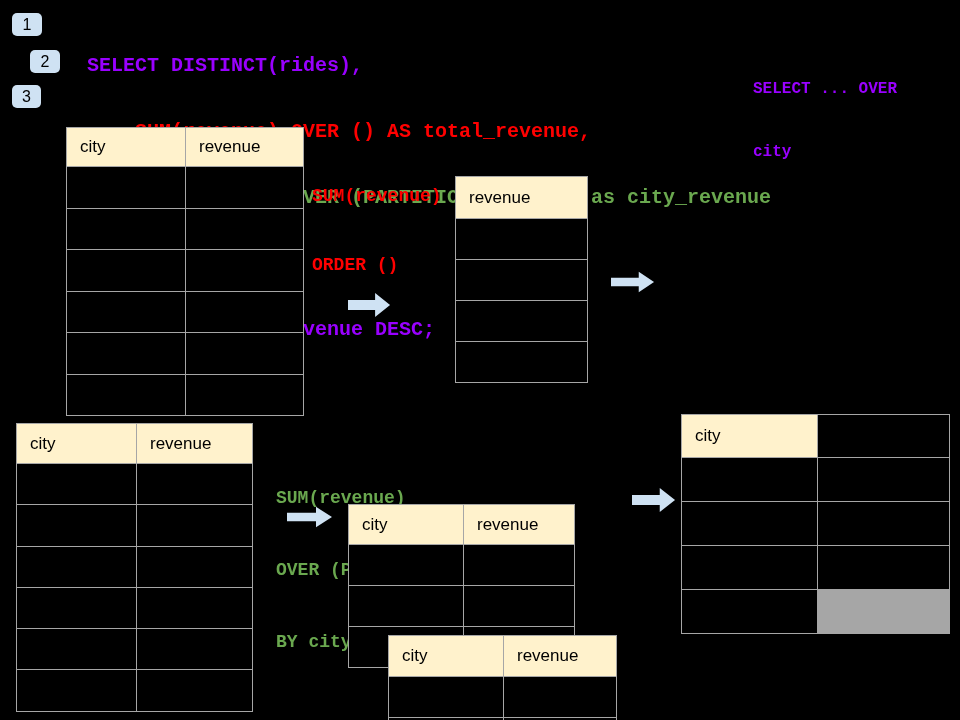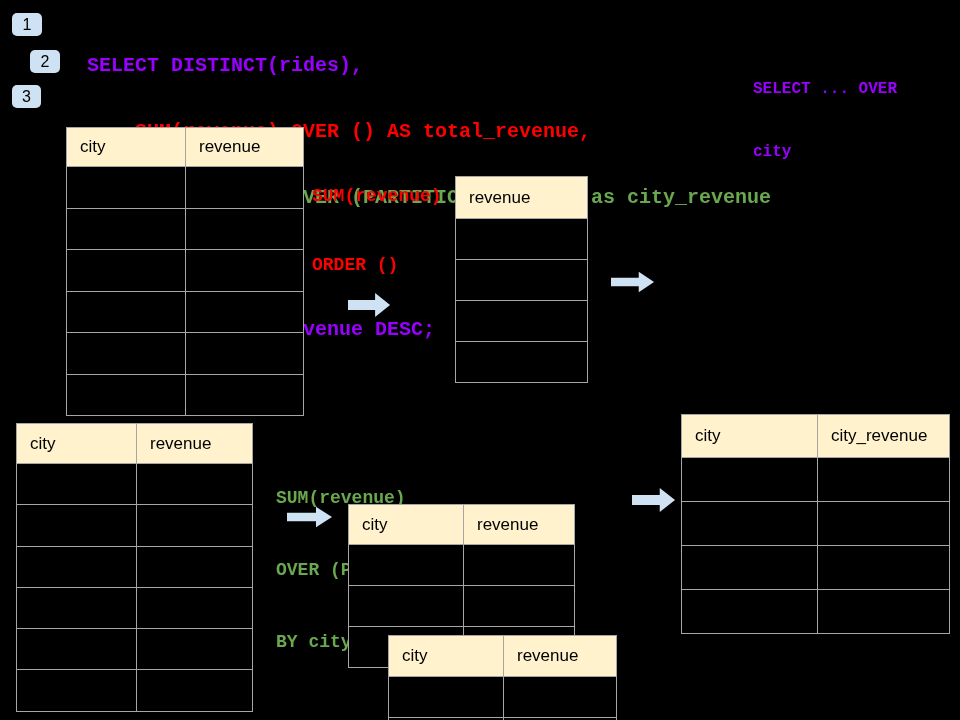--- a/index.html
+++ b/index.html
@@ -147,21 +147,20 @@
   <div class="hd" style="background-color: rgb(255, 242, 204);">city</div>
   <div class="hd" style="background-color: rgb(255, 242, 204);">revenue</div>
   <div class="cell"></div>
     <div class="cell"></div>
   <div class="cell"></div>
     <div class="cell"></div>
 </div>
 
 <div class="tbl" id="tbl-result" style="background-color: rgb(166, 166, 166);">
   <div class="hd" style="background-color: rgb(255, 242, 204);">city</div>
-  <div class="hd" style="background-color: rgb(255, 242, 204);">city_revenue</div>
   <div class="cell"></div>
     <div class="cell"></div>
   <div class="cell"></div>
     <div class="cell"></div>
   <div class="cell"></div>
     <div class="cell"></div>
   <div class="cell"></div>
     <div class="cell"></div>
 </div>
 

